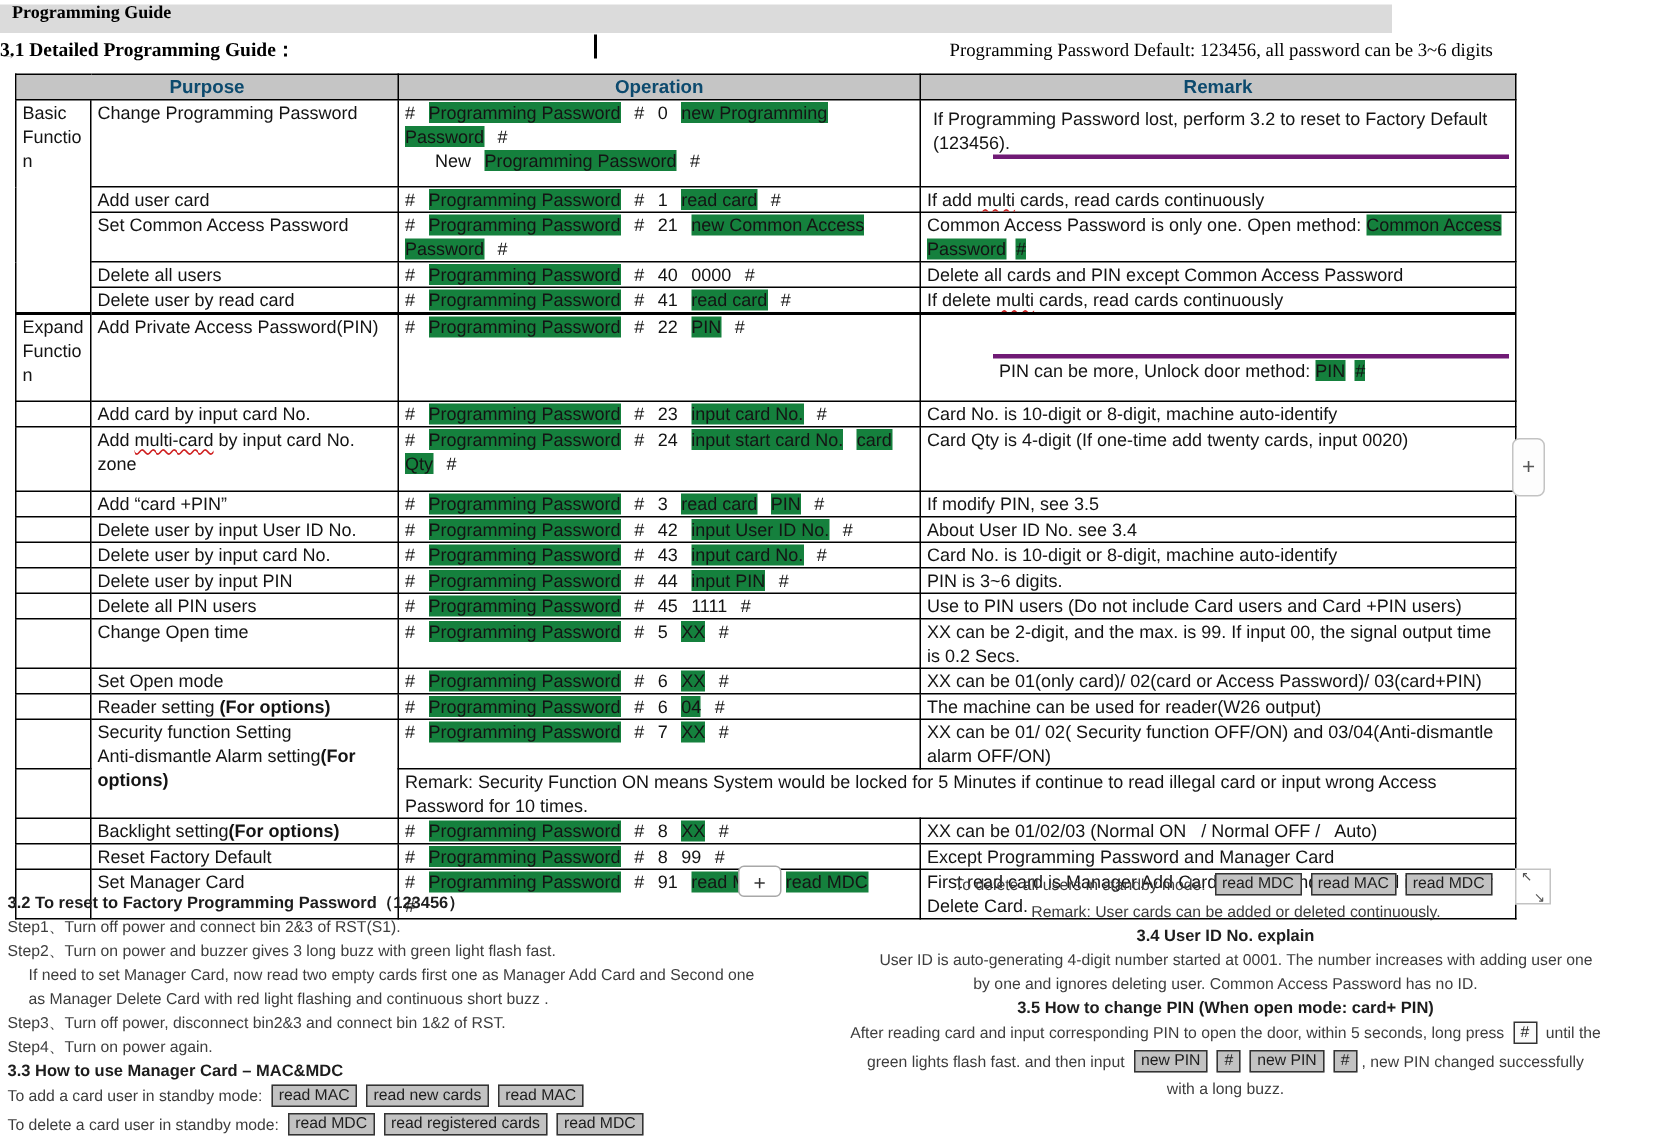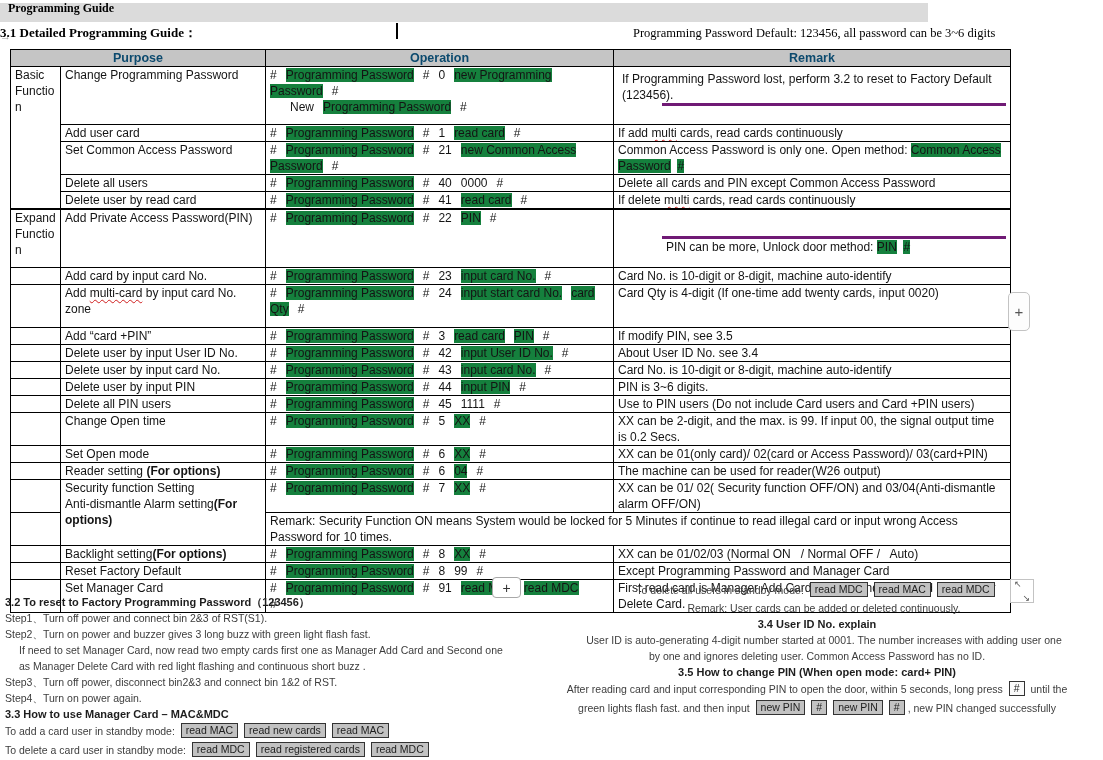--- a/index.html
+++ b/index.html
@@ -274,15 +274,16 @@
     </div>
   <div class="br" id="bottom-right">
       <div class="tline kline"><span>To delete all users in standby mode: </span><span class="key">read MDC</span><span class="key">read MAC</span><span class="key">read MDC</span></div>
       <div class="tline ind1">Remark: User cards can be added or deleted continuously.</div>
       <div class="tline bh">3.4 User ID No. explain</div>
       <div class="tline ind1">User ID is auto-generating 4-digit number started at 0001. The number increases with adding user one</div>
       <div class="tline">by one and ignores deleting user. Common Access Password has no ID.</div>
       <div class="tline bh">3.5 How to change PIN (When open mode: card+ PIN)</div>
       <div class="tline kline"><span>After reading card and input corresponding PIN to open the door, within 5 seconds, long press </span><span class="key light">#</span><span> until the</span></div>
       <div class="tline kline"><span>green  lights flash fast. and then input </span><span class="key">new PIN</span><span class="key">#</span><span class="key">new PIN</span><span class="key">#</span><span>, new PIN changed successfully</span></div>
+      <div class="tline">with a long buzz.</div>
     </div>
 
 </div>
 
 </body></html>

